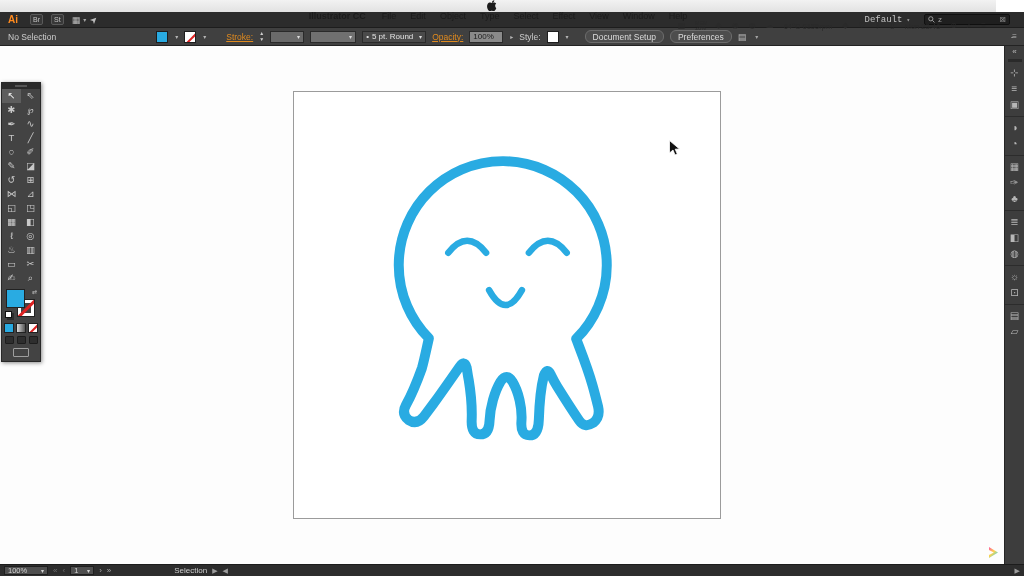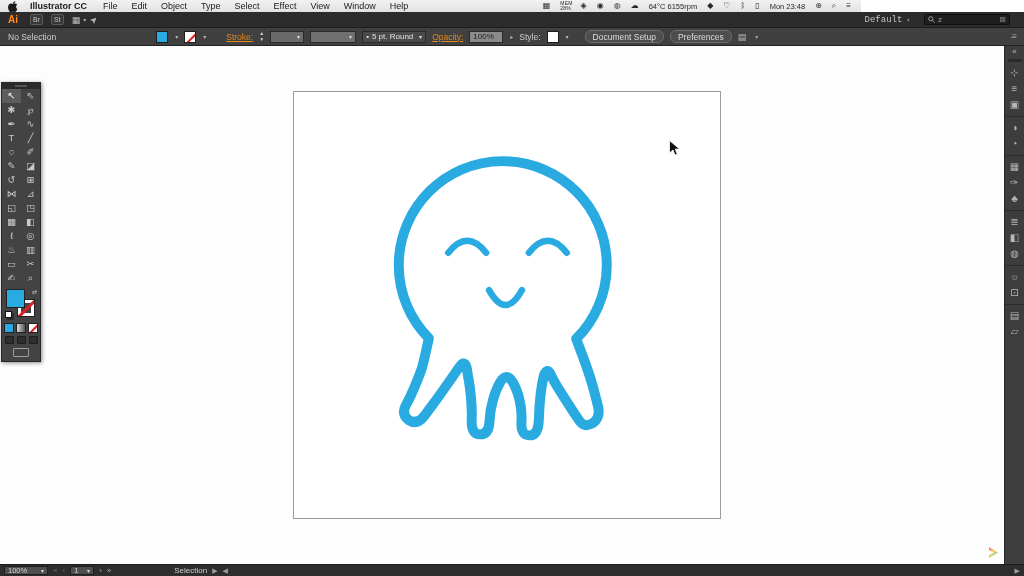--- a/index.html
+++ b/index.html
@@ -1,23 +1,23 @@
 <!DOCTYPE html>
 <html><head>
 <meta charset="utf-8">
 <style>
   * { margin:0; padding:0; box-sizing:border-box; }
   html,body { background:#555; }
   body { font-family:"Liberation Sans","DejaVu Sans",sans-serif; }
   .stage { position:relative; width:1024px; height:576px; overflow:hidden; background:#fff; margin:0 auto; }
 
   
-  .menubar { position:absolute; left:0; top:0; width:861px; height:12px;
+  .menubar { position:absolute; left:0; top:0; width:996px; height:12px;
     background:linear-gradient(#f2f2f2,#e2e2e2); color:#1b1b1b; display:flex; align-items:center;
-    font-size:9px; padding:0 8px; z-index:40; }
+    font-size:9px; padding:0 8px; z-index:40;flex-direction:column; }
   .apple { width:10px; height:11px; margin-right:12px; flex:0 0 auto; }
   .menubar-items { display:flex; gap:14px; align-items:center; }
   .mitem { white-space:nowrap; }
   .mitem.bold { font-weight:bold; margin-right:2px; }
   .menubar-status { margin-left:auto; display:flex; gap:8px; align-items:center; color:#2a2a2a; }
   .mstat { display:flex; align-items:center; gap:2px; white-space:nowrap; }
   .mstat .g { font-size:8px; line-height:1; }
   .mstat .t { font-size:7.5px; }
   .mstat .stack { display:flex; flex-direction:column; line-height:1; }
   .mstat .s1,.mstat .s2 { font-size:5px; letter-spacing:.2px; }

